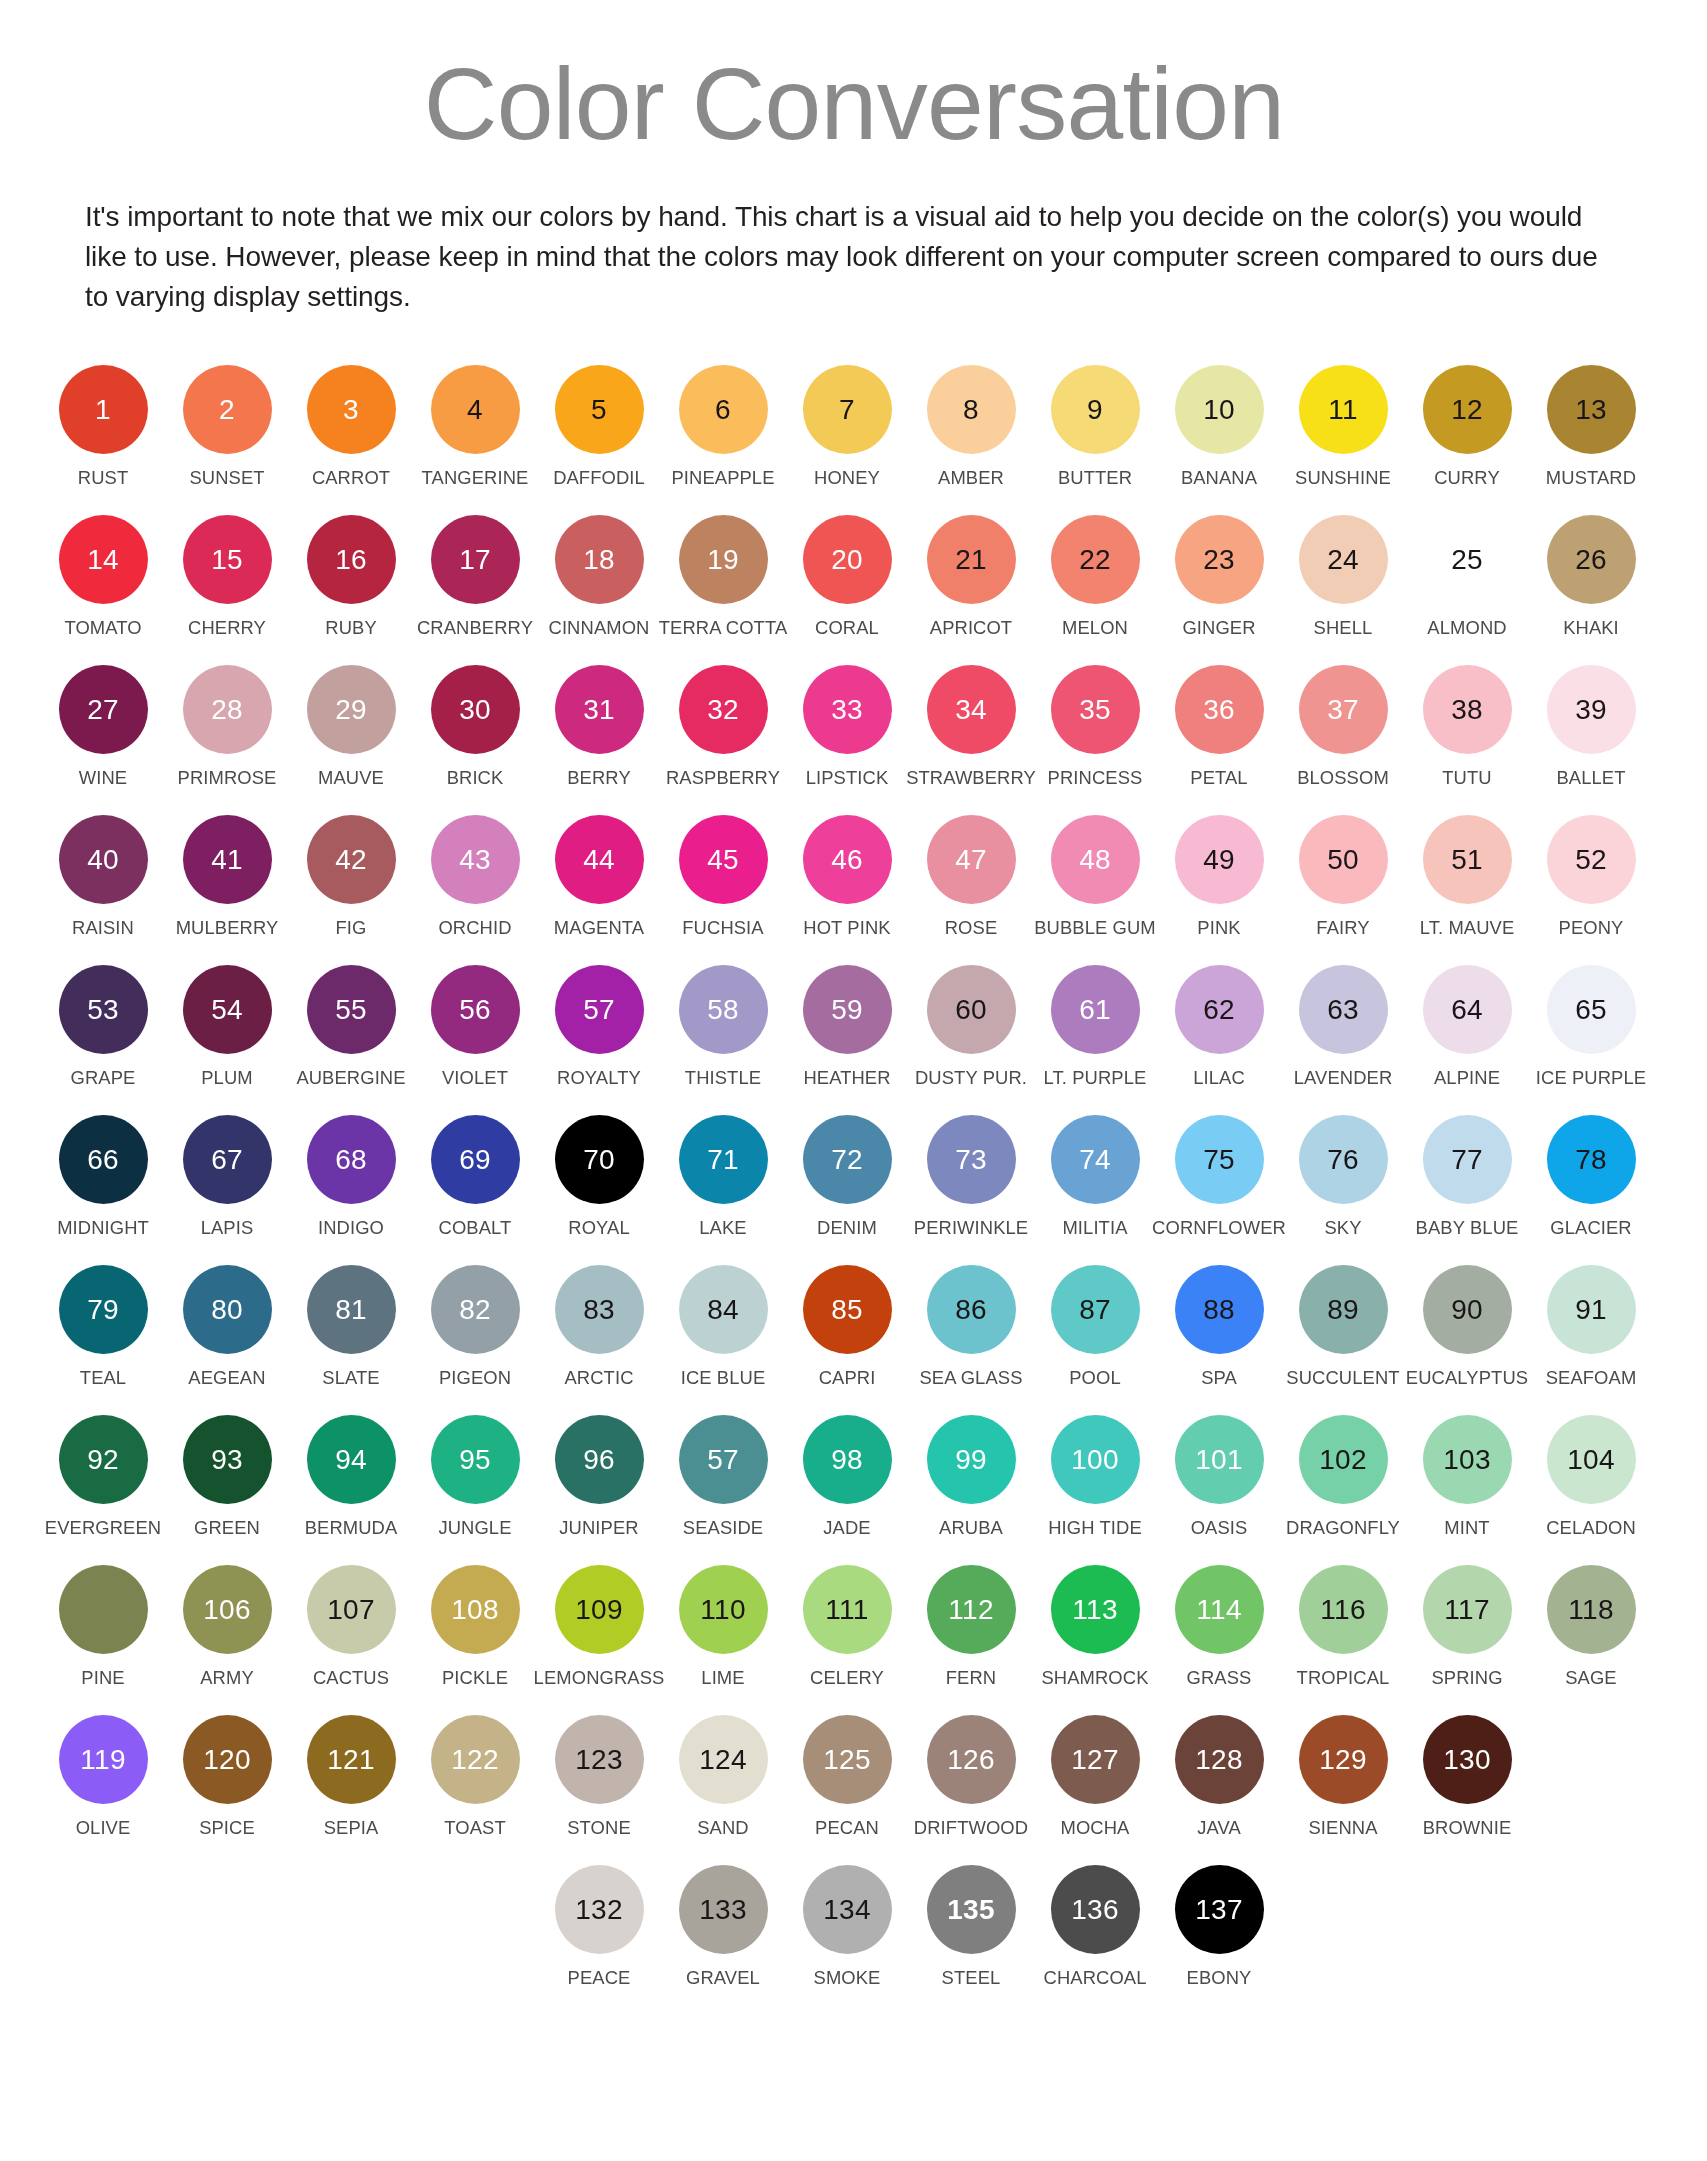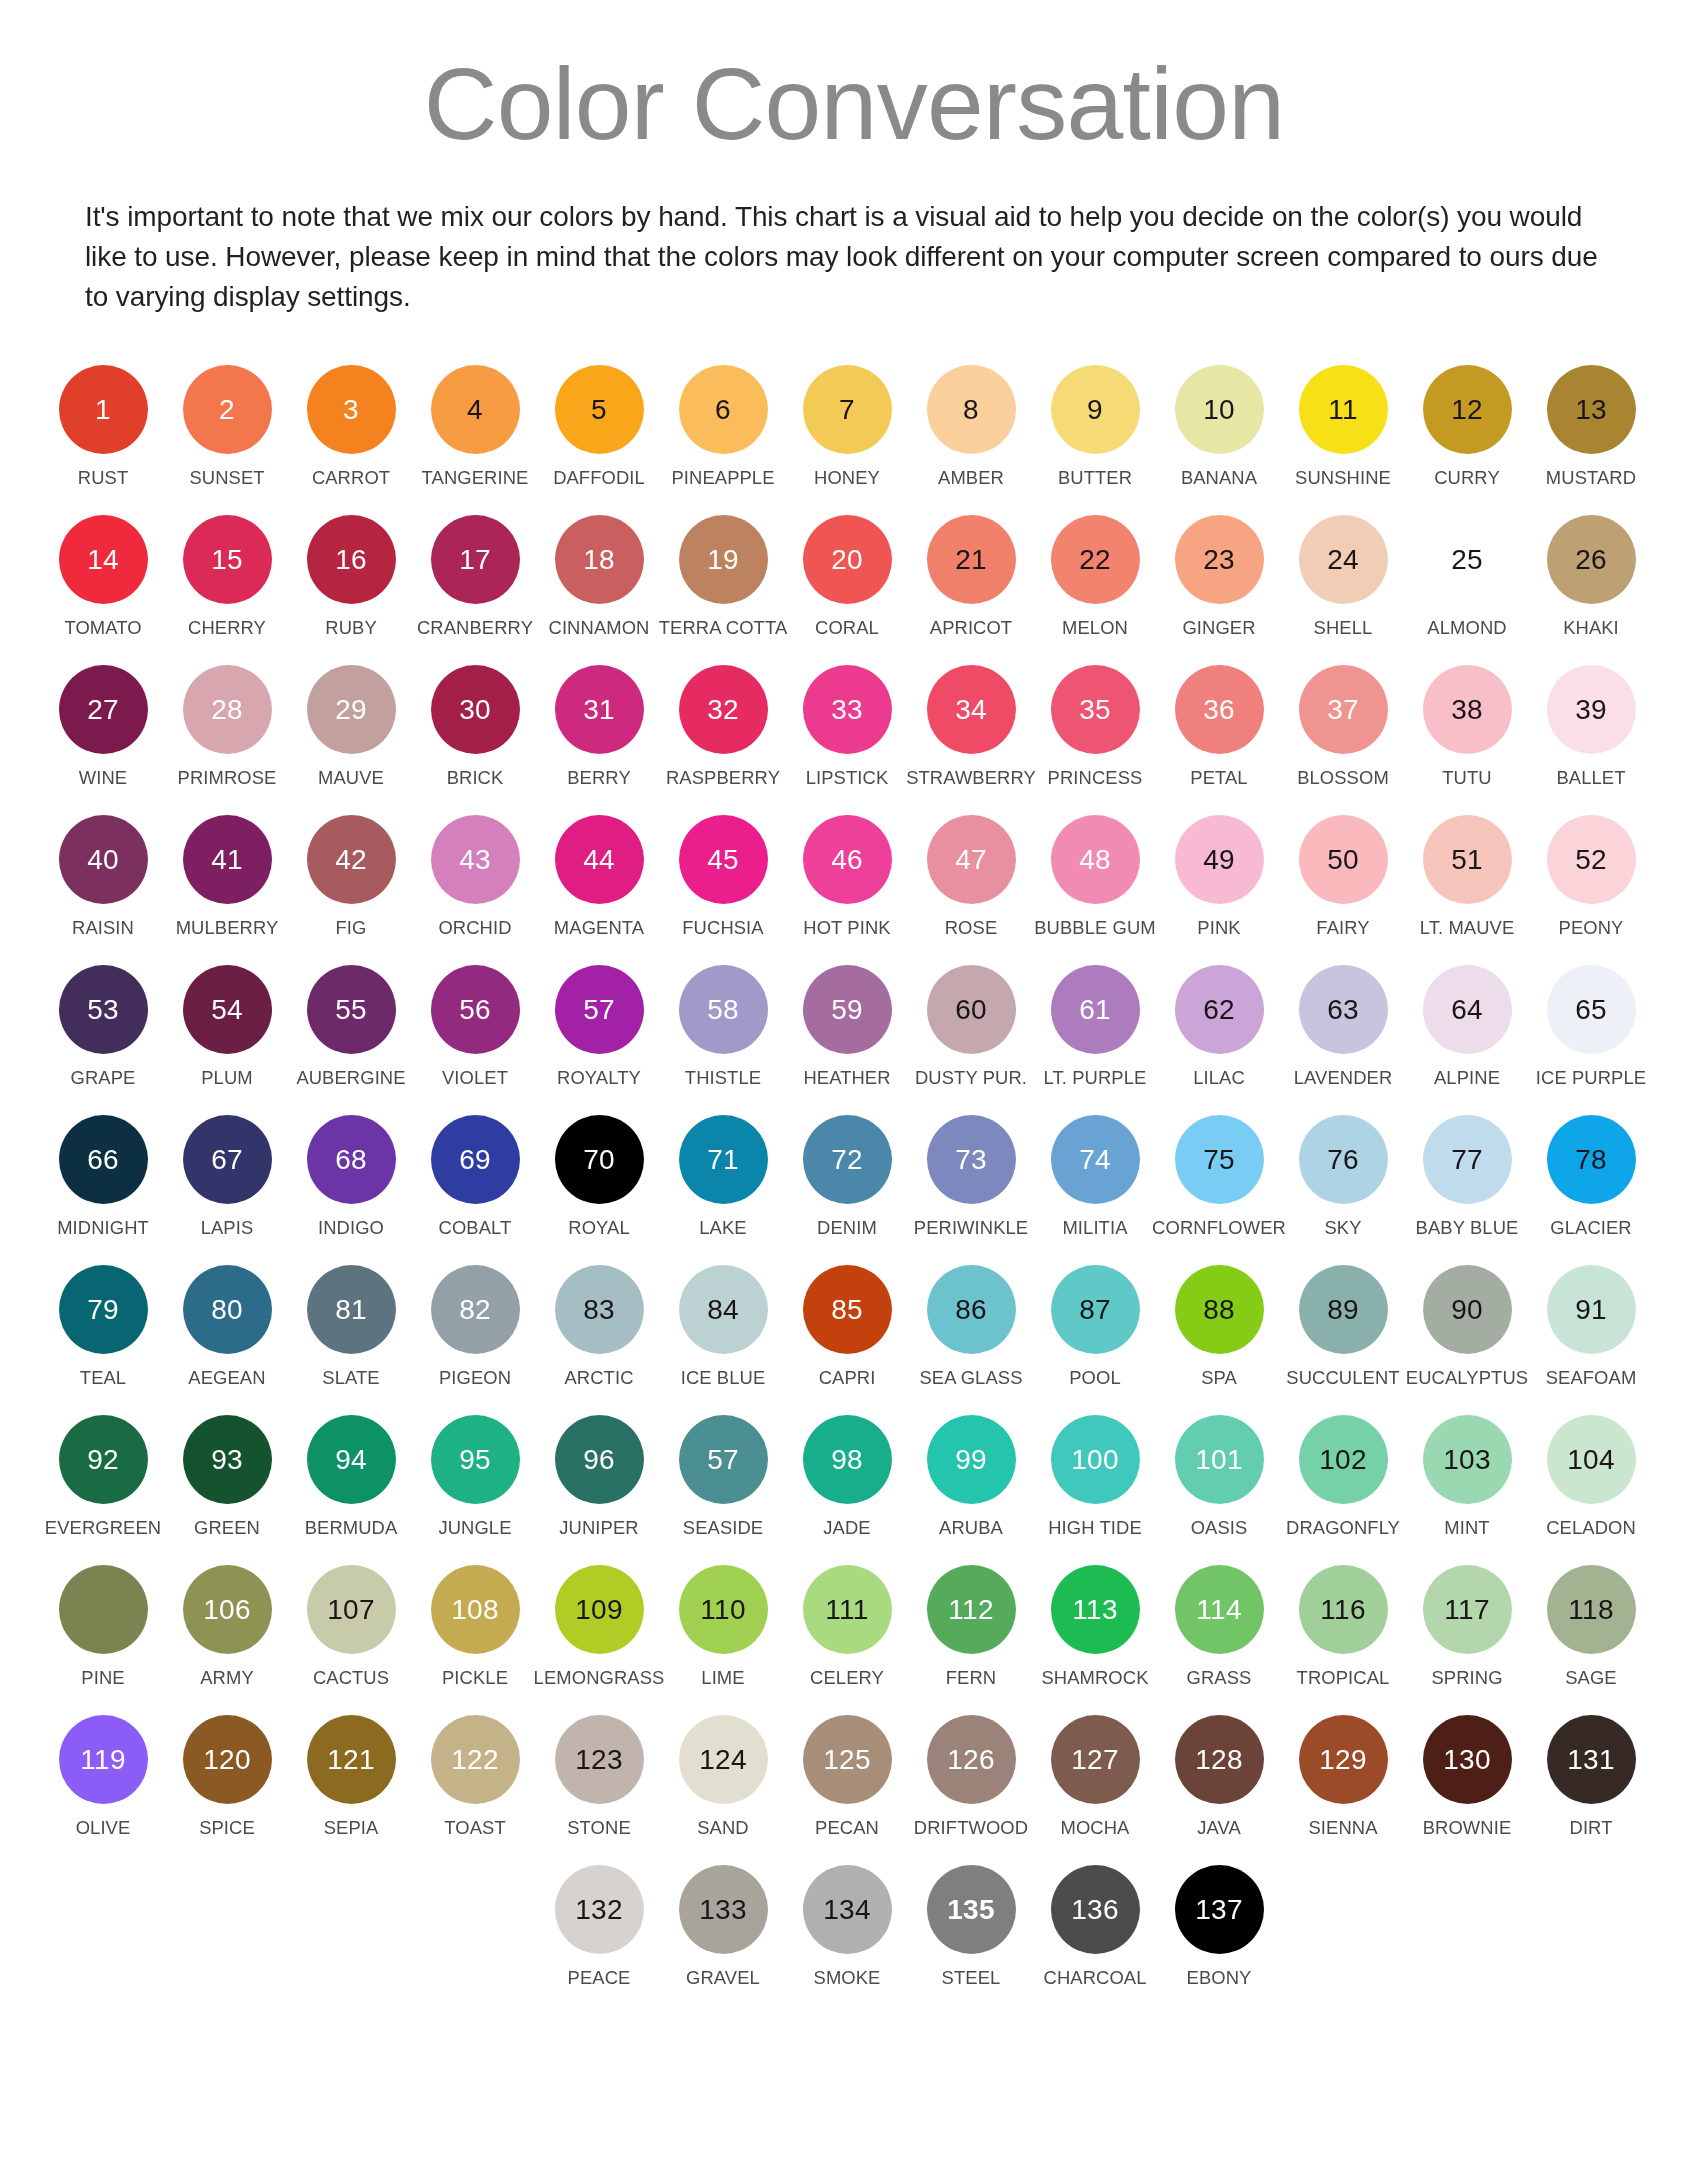--- a/index.html
+++ b/index.html
@@ -464,21 +464,21 @@
         </div>
         <div class="cell">
           <div class="swatch dk" style="background: rgb(108, 195, 205);">86</div>
           <div class="cell-label">SEA GLASS</div>
         </div>
         <div class="cell">
           <div class="swatch dk" style="background: rgb(94, 201, 199);">87</div>
           <div class="cell-label">POOL</div>
         </div>
         <div class="cell">
-          <div class="swatch dk" style="background: #84cc16;">88</div>
+          <div class="swatch dk" style="background: #3b82f6;">88</div>
           <div class="cell-label">SPA</div>
         </div>
         <div class="cell">
           <div class="swatch dk" style="background: rgb(137, 176, 171); text-align: right;">89</div>
           <div class="cell-label">SUCCULENT</div>
         </div>
         <div class="cell">
           <div class="swatch dk" style="background: rgb(163, 173, 161);">90</div>
           <div class="cell-label">EUCALYPTUS</div>
         </div>
@@ -636,24 +636,20 @@
           <div class="swatch lt" style="background: rgb(108, 67, 57);">128</div>
           <div class="cell-label">JAVA</div>
         </div>
         <div class="cell">
           <div class="swatch lt" style="background: rgb(155, 75, 40);">129</div>
           <div class="cell-label">SIENNA</div>
         </div>
         <div class="cell">
           <div class="swatch lt" style="background: rgb(77, 31, 23);">130</div>
           <div class="cell-label">BROWNIE</div>
-        </div>
-        <div class="cell">
-          <div class="swatch lt" style="background: rgb(55, 41, 35);">131</div>
-          <div class="cell-label">DIRT</div>
         </div>
       </div>
       <div class="grid-row">
         <div class="cell empty">
           <div class="swatch dk"></div>
           <div class="cell-label"></div>
         </div>
         <div class="cell empty">
           <div class="swatch dk"></div>
           <div class="cell-label"></div>

